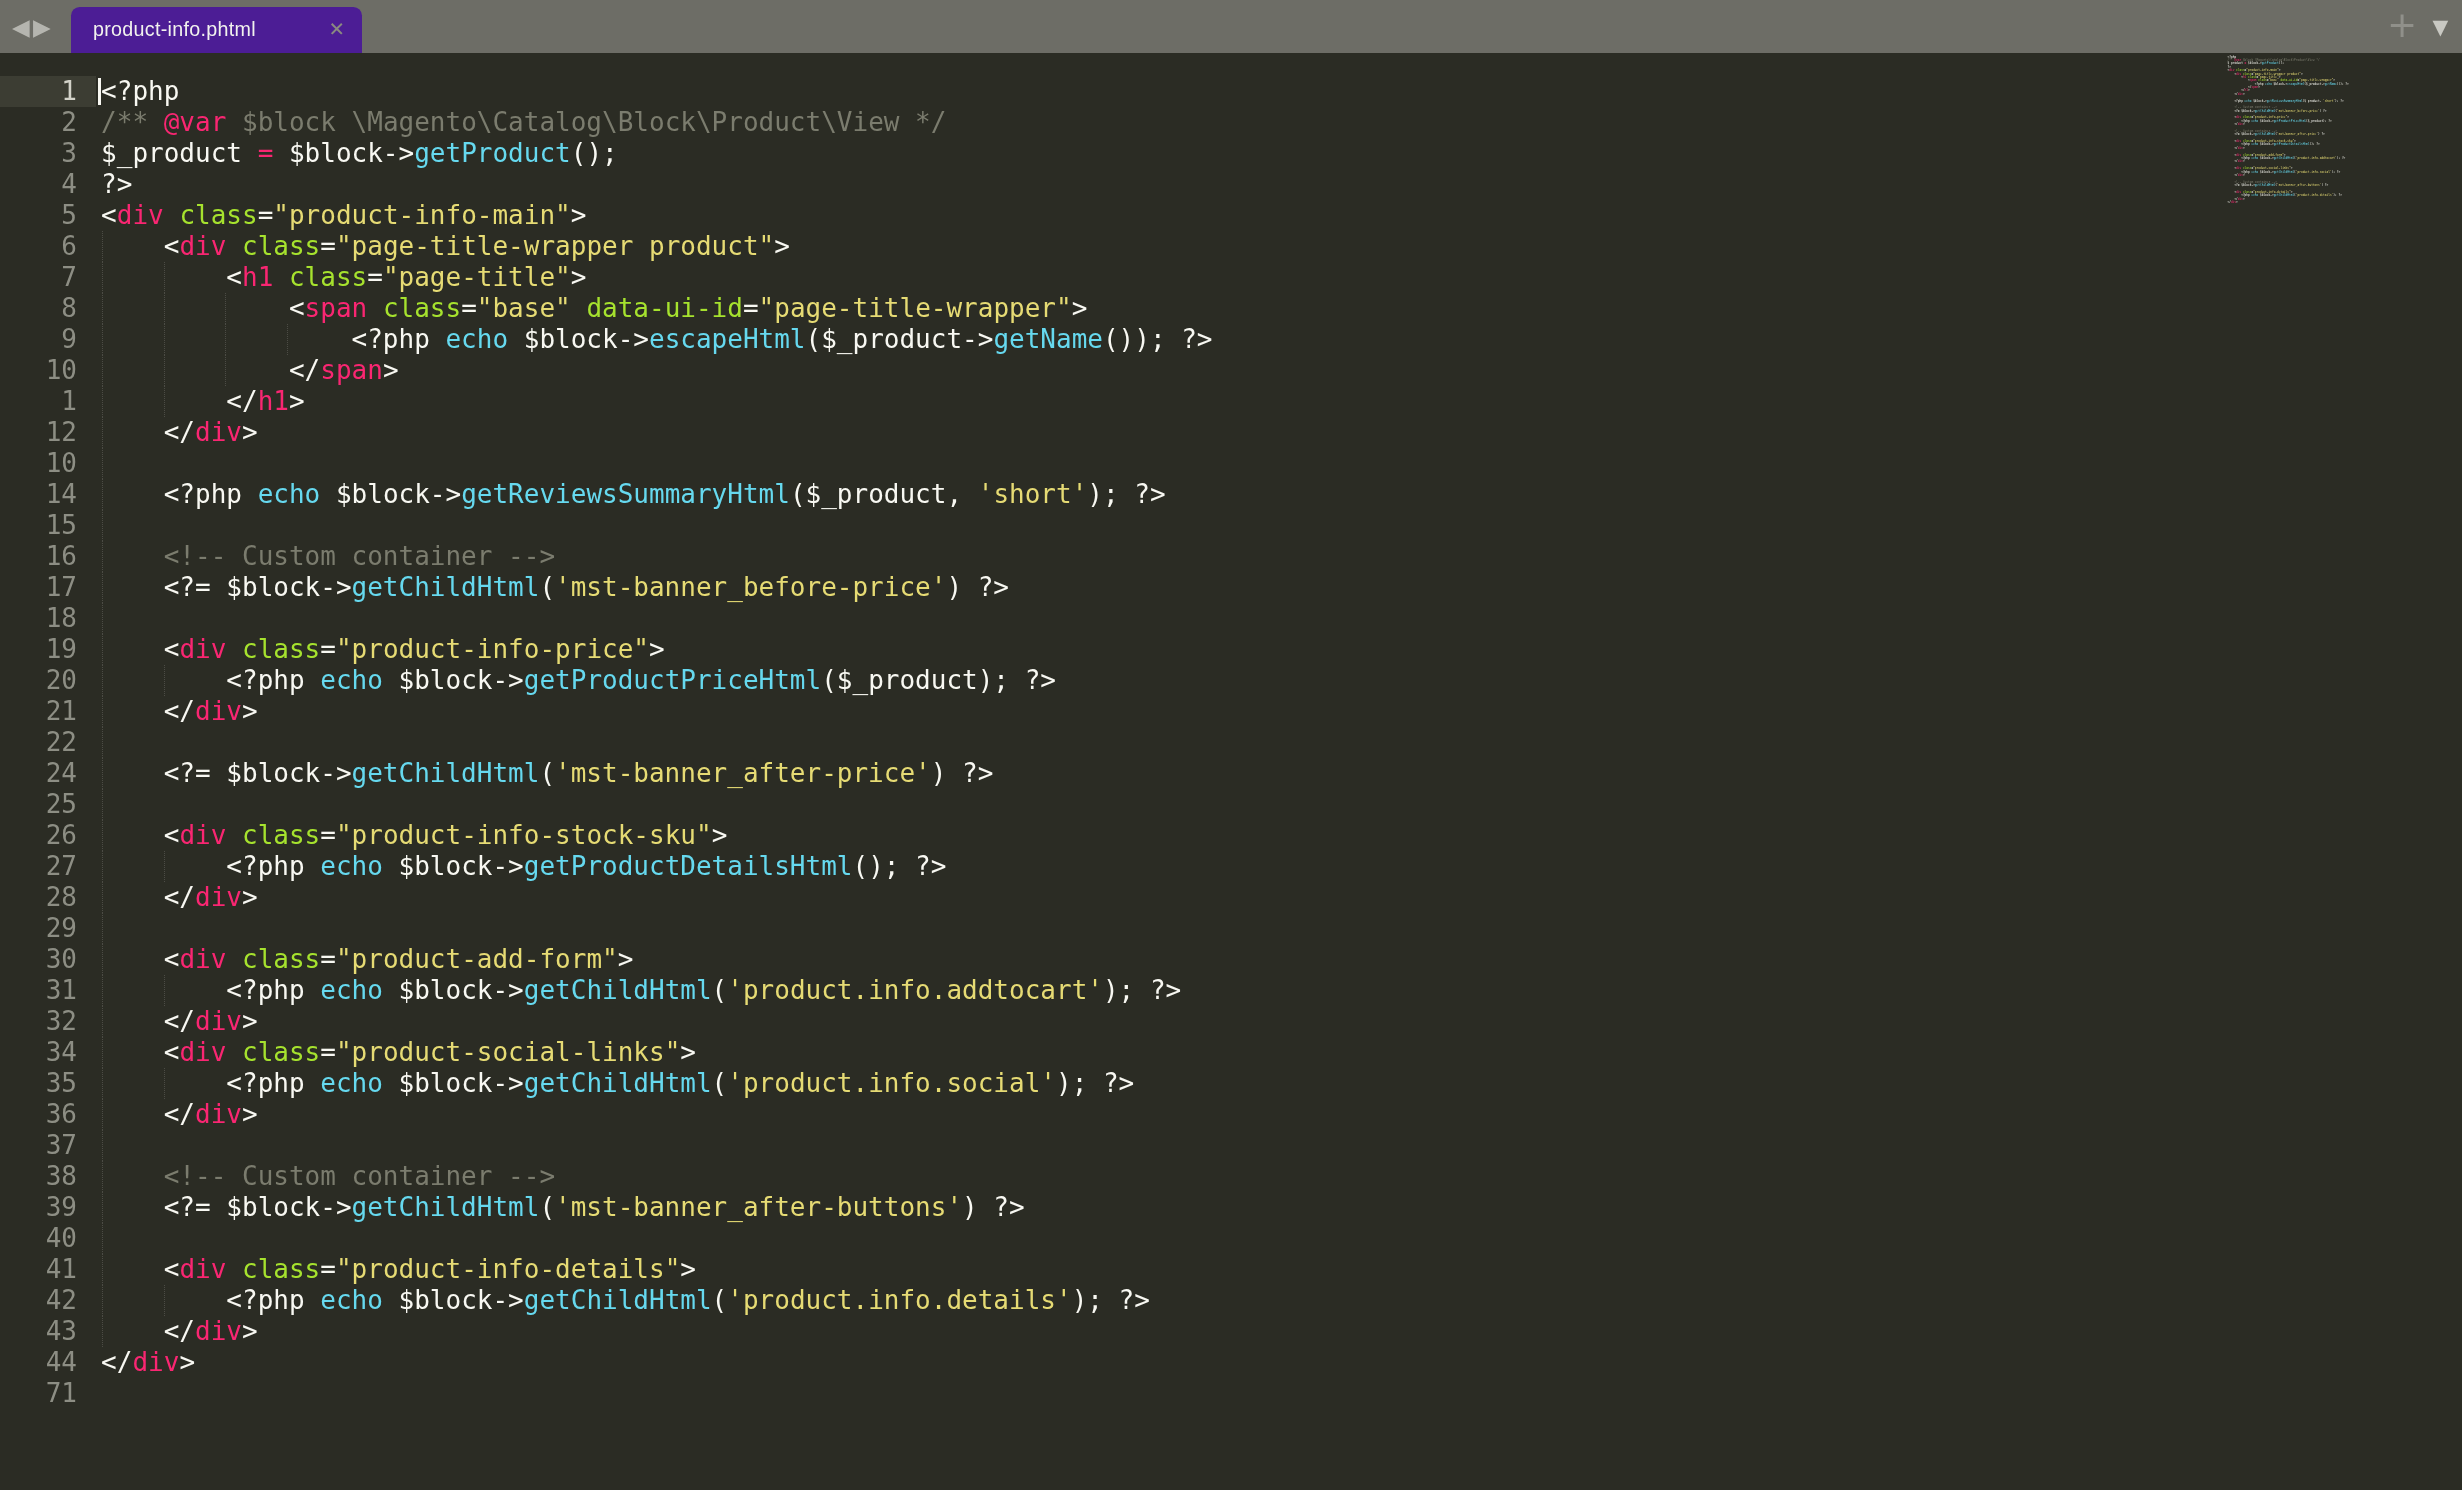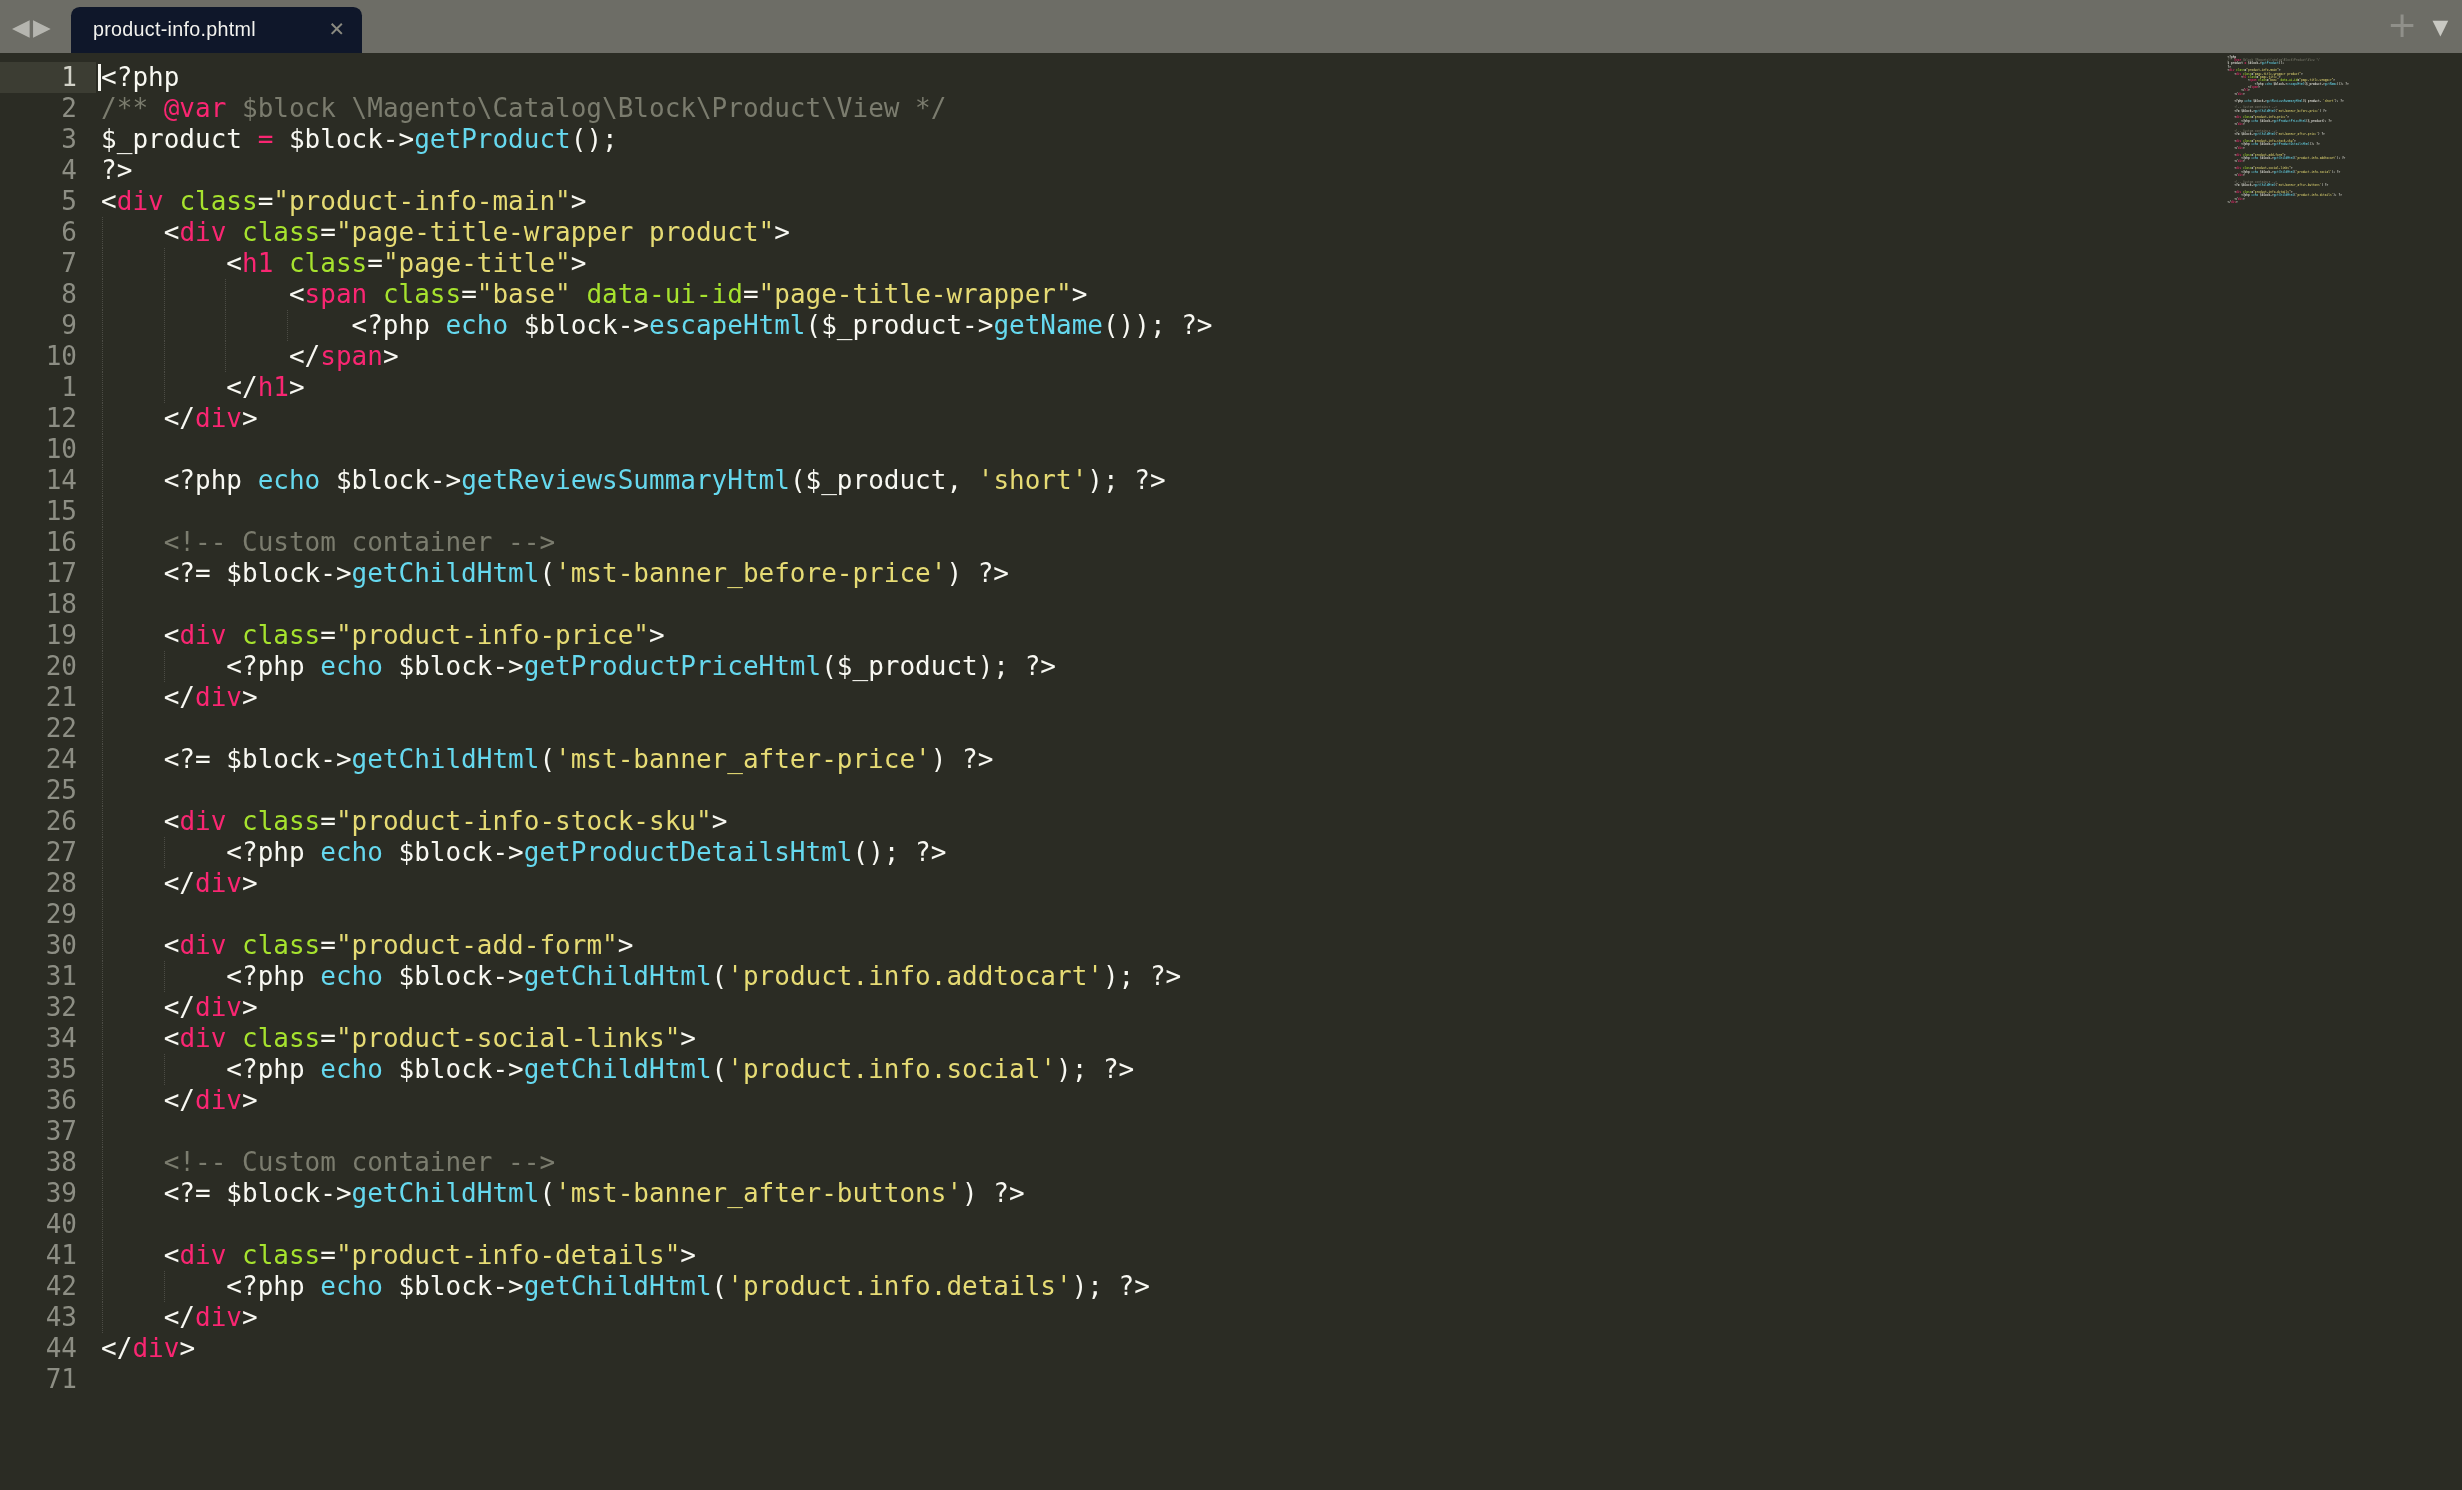--- a/index.html
+++ b/index.html
@@ -3,33 +3,33 @@
 <meta charset="utf-8">
 <style>
   html,body{margin:0;padding:0;width:2462px;height:1490px;overflow:hidden;background:#2b2c24;}
   .screen{position:relative;width:2462px;height:1490px;background:#2b2c24;}
 
   
   .tabbar{position:relative;height:53px;background:#6d6d66;}
   .navs{position:absolute;left:12px;top:0;height:53px;display:flex;align-items:center;gap:3.4px;
         color:#b5b5af;font-family:"DejaVu Sans",sans-serif;font-size:23px;}
   .navs span{cursor:default;}
-  .tab{position:absolute;left:71px;top:6.8px;width:291px;height:46px;background:#0f172a;
+  .tab{position:absolute;left:71px;top:6.8px;width:291px;height:46px;background:#4c1d95;
        border-radius:8.6px 8.6px 0 0;display:flex;align-items:center;}
   .tab-title{color:#f2f2ee;font-family:"Liberation Sans","DejaVu Sans",sans-serif;
              font-size:19.7px;margin-left:22px;letter-spacing:0.3px;white-space:nowrap;}
   .tab-close{margin-left:auto;margin-right:17px;color:#8a8a80;font-family:"DejaVu Sans",sans-serif;
              font-size:19.7px;font-weight:bold;}
   .tab-actions{position:absolute;right:13.7px;top:0;height:53px;display:flex;align-items:center;gap:15.4px;}
   .plus{color:#90908a;font-size:36px;font-family:"DejaVu Sans",sans-serif;line-height:1;margin-top:-3.4px;}
   .caretdn{color:#c8c8c2;font-size:20.5px;font-family:"DejaVu Sans",sans-serif;}
 
   
   .editor{position:absolute;top:53px;left:0;right:0;bottom:0;background:#2b2c24;}
-  .lines{padding-top:9px;font-family:"DejaVu Sans Mono",monospace;font-size:26px;line-height:31px;}
+  .lines{padding-top:23px;font-family:"DejaVu Sans Mono",monospace;font-size:26px;line-height:31px;}
   .line{position:relative;height:31px;white-space:pre;}
   .ln{display:inline-block;box-sizing:border-box;width:96px;padding-right:19px;
       text-align:right;color:#8d8e84;}
   .line.active .ln{background:#3c3d33;color:#d2d2c8;}
   .code{margin-left:5.1px;}
   .guide{position:absolute;top:0;bottom:0;width:0;border-left:0.9px dotted rgba(248,248,242,.16);}
   .caret{position:absolute;left:98px;top:1.7px;width:2.6px;height:27px;background:#f8f8f2;}
 
   .tk-w{color:#f8f8f2;}
   .tk-p{color:#f92672;}

